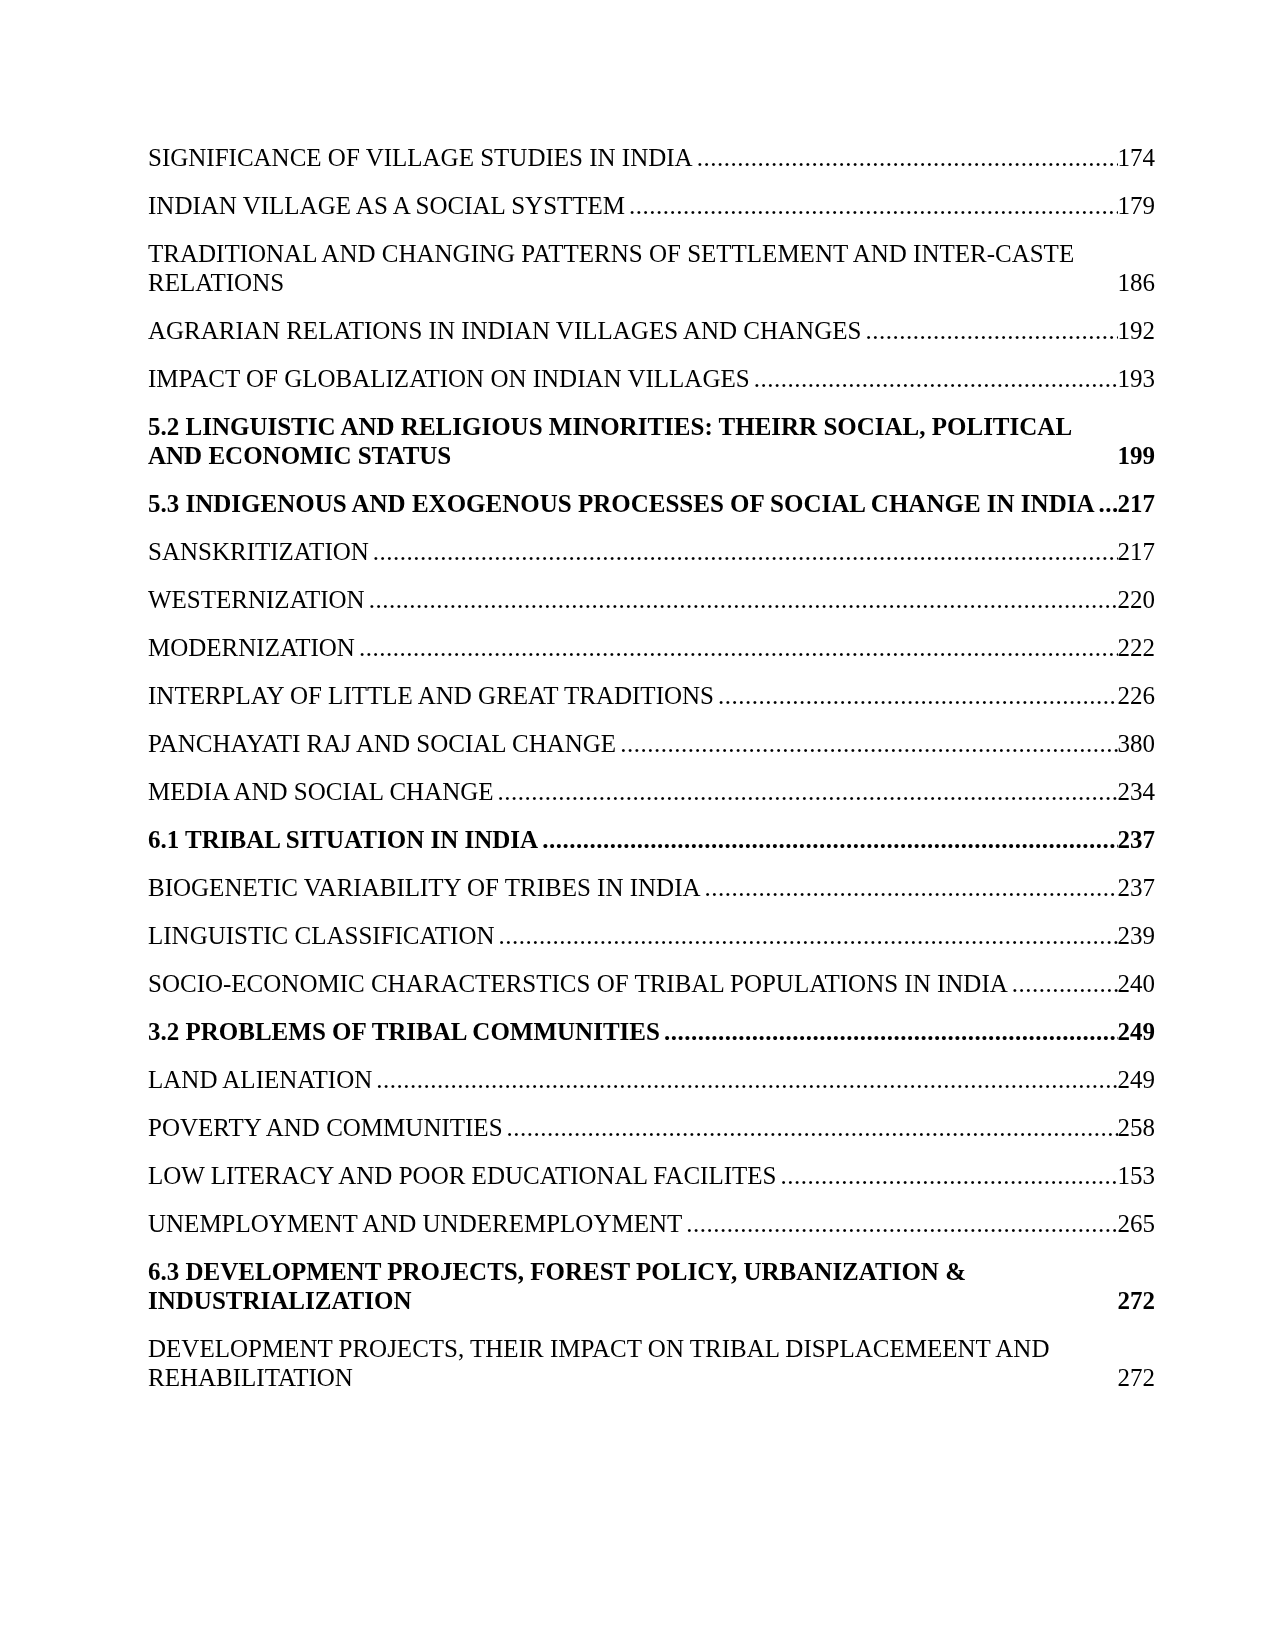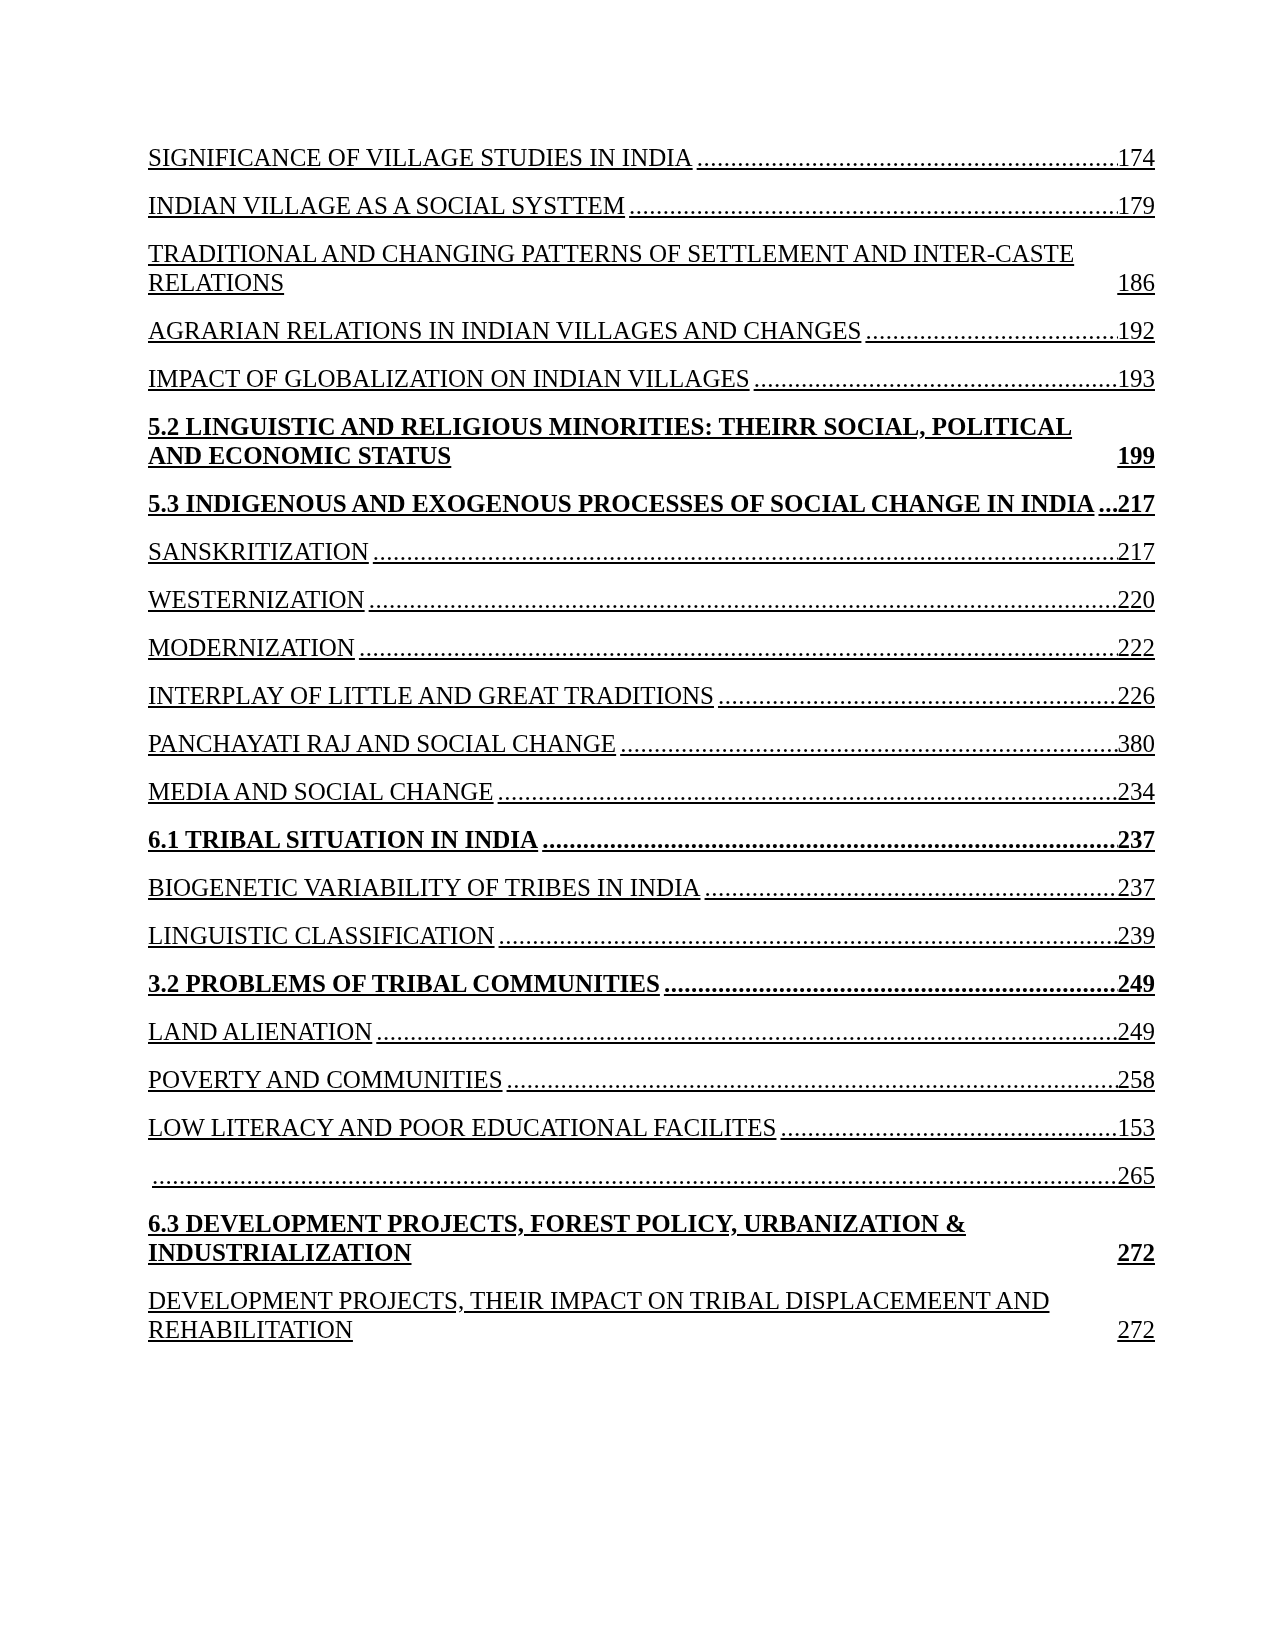--- a/index.html
+++ b/index.html
@@ -10,21 +10,20 @@
   .page {
     position: relative;
     width: 1261px;
     height: 1650px;
     background: #ffffff;
     box-sizing: border-box;
     padding: 143px 106px 0 148px;
     font-family: "Liberation Serif", "DejaVu Serif", serif;
     color: #000000;
     overflow: hidden;
-    text-decoration: underline;
   }
   .toc-list {
     width: 100%;
   }
   .toc-entry {
     display: flex;
     align-items: flex-end;
     font-size: 25px;
     line-height: 29px;
     margin-bottom: 19px;
@@ -146,20 +145,25 @@
     <span class="toc-dots"></span>
     <span class="toc-page">237</span>
   </div>
 
   <div class="toc-entry">
     <span class="toc-title">LINGUISTIC CLASSIFICATION</span>
     <span class="toc-dots"></span>
     <span class="toc-page">239</span>
   </div>
 
+  <div class="toc-entry">
+    <span class="toc-title">SOCIO-ECONOMIC CHARACTERSTICS OF TRIBAL POPULATIONS IN INDIA</span>
+    <span class="toc-dots"></span>
+    <span class="toc-page">240</span>
+  </div>
 
   <div class="toc-entry bold">
     <span class="toc-title">3.2 PROBLEMS OF TRIBAL COMMUNITIES</span>
     <span class="toc-dots"></span>
     <span class="toc-page">249</span>
   </div>
 
   <div class="toc-entry">
     <span class="toc-title">LAND ALIENATION</span>
     <span class="toc-dots"></span>
@@ -172,20 +176,21 @@
     <span class="toc-page">258</span>
   </div>
 
   <div class="toc-entry">
     <span class="toc-title">LOW LITERACY AND POOR EDUCATIONAL FACILITES</span>
     <span class="toc-dots"></span>
     <span class="toc-page">153</span>
   </div>
 
   <div class="toc-entry">
+    <span class="toc-title">UNEMPLOYMENT AND UNDEREMPLOYMENT</span>
     <span class="toc-dots"></span>
     <span class="toc-page">265</span>
   </div>
 
 
   <div class="toc-entry bold">
     <span class="toc-title">6.3 DEVELOPMENT PROJECTS, FOREST POLICY, URBANIZATION &amp; INDUSTRIALIZATION</span>
     <span class="toc-dots"></span>
     <span class="toc-page">272</span>
   </div>

